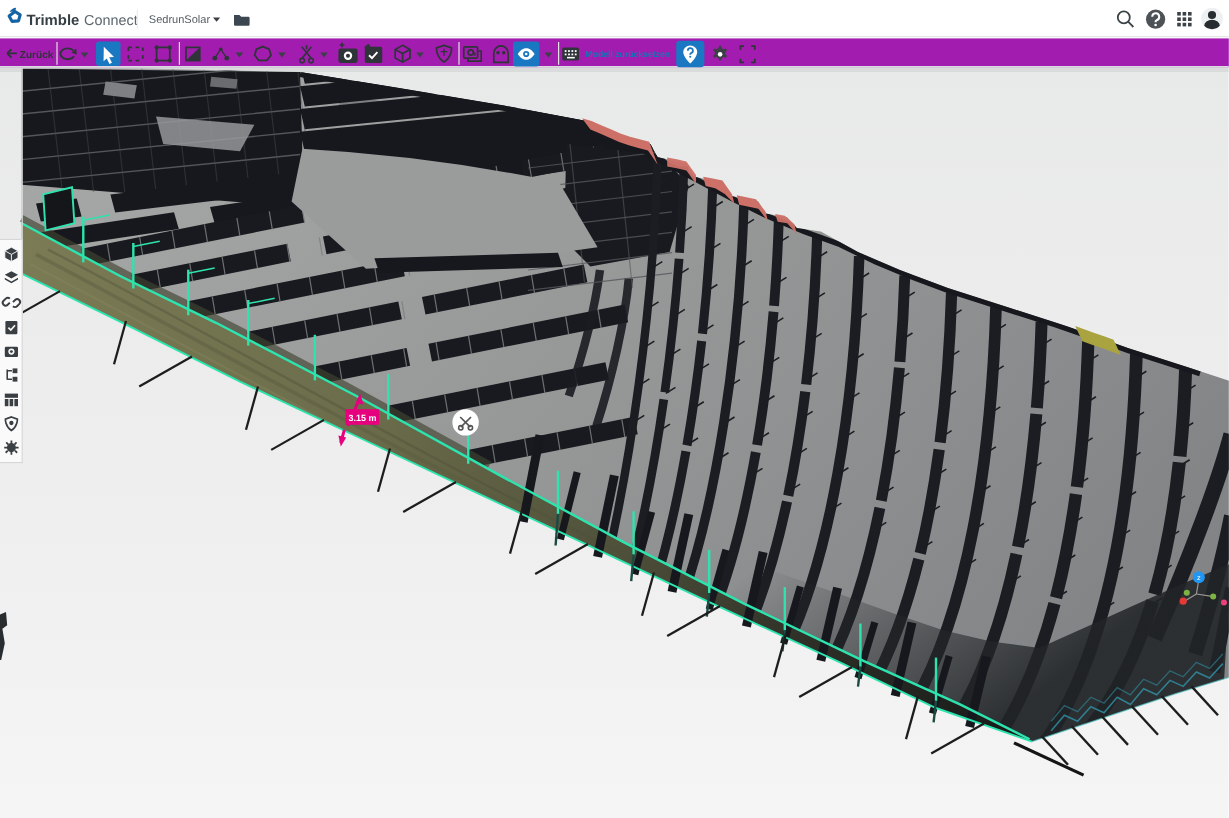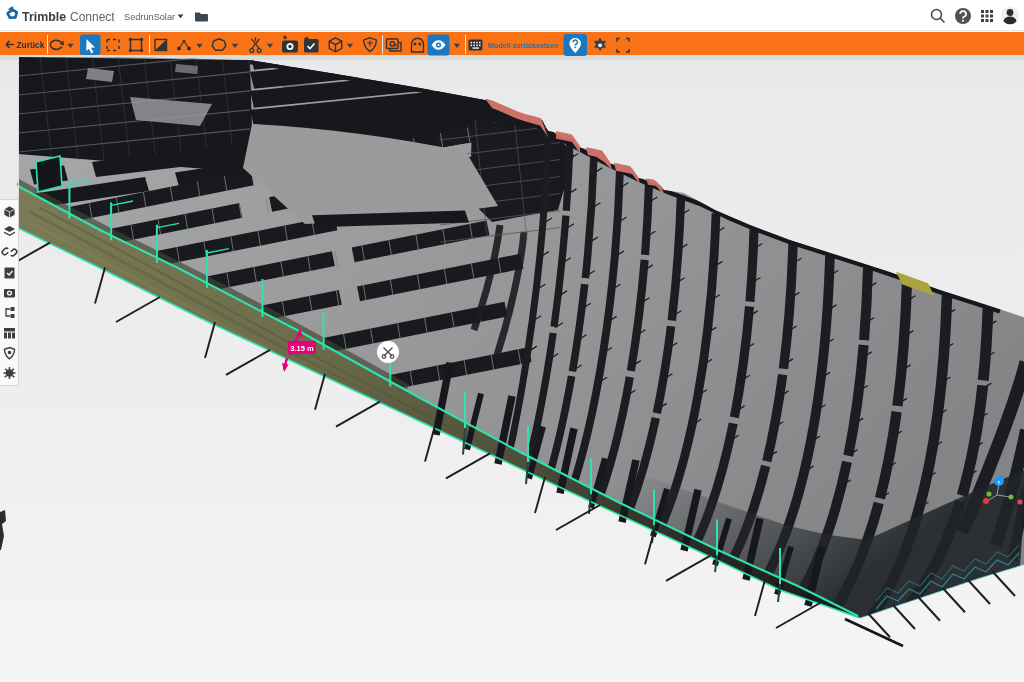--- a/index.html
+++ b/index.html
@@ -1,16 +1,16 @@
 <!DOCTYPE html>
 <html><head><meta charset="utf-8"><style>
 * { margin:0; padding:0; box-sizing:border-box; }
 html,body { width:1024px; height:682px; overflow:hidden; font-family:"Liberation Sans", sans-serif; background:#fff; }
 #topbar { position:absolute; top:0; left:0; width:1024px; height:31px; background:#fff; border-bottom:1px solid #e4e4e4; z-index:30;text-align:center; }
-#toolbar { position:absolute; top:32px; left:0; width:1024px; height:24px; background:#f97316; border-bottom:1px solid #d9dadb; z-index:30; }
+#toolbar { position:absolute; top:32px; left:0; width:1024px; height:24px; background:#a21caf; border-bottom:1px solid #d9dadb; z-index:30; }
 #sidebar { position:absolute; top:199px; left:0; width:19px; height:187px; background:#fafafa; border:1px solid #d6d6d6; border-left:none; z-index:20; }
 #leftline { position:absolute; top:56px; left:18px; width:1px; height:143px; background:#dcdcdc; z-index:15; }
 #scene { position:absolute; top:56px; left:0; }
 </style></head>
 <body>
 <svg id="scene" width="1024" height="626" viewBox="0 56 1024 626">
 <defs>
  <linearGradient id="bgg" x1="0" y1="56" x2="0" y2="682" gradientUnits="userSpaceOnUse">
    <stop offset="0" stop-color="#e8e9e9"></stop>
         <stop offset="0.55" stop-color="#eeeeee"></stop>

